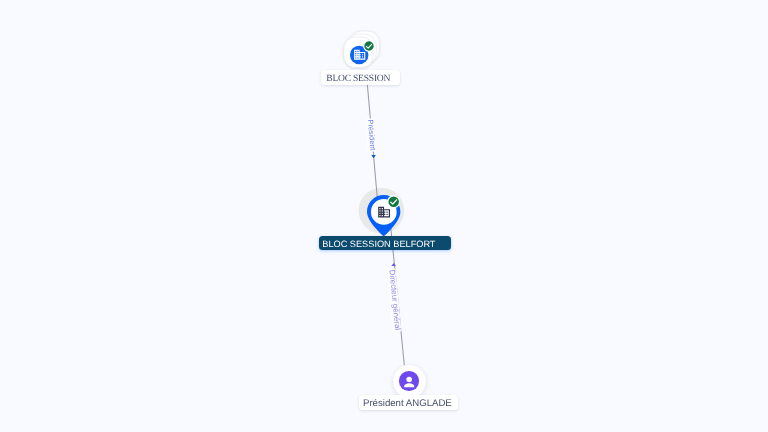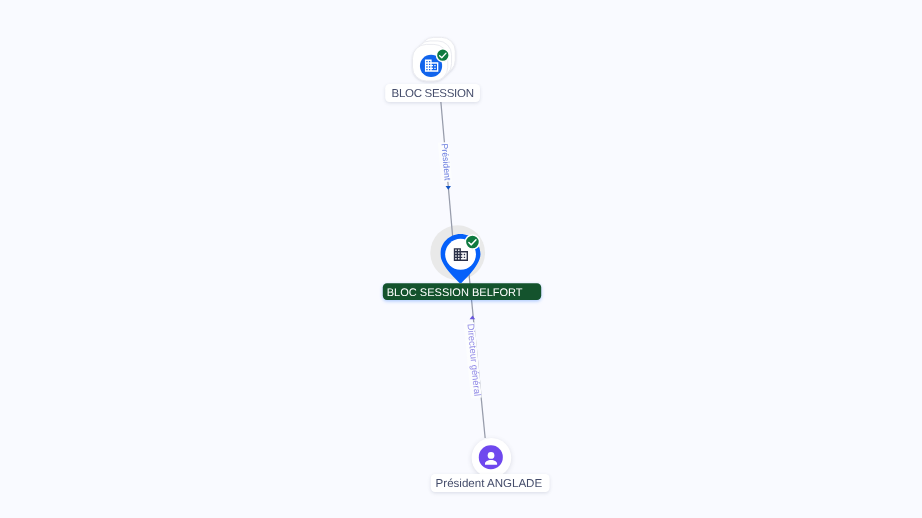--- a/index.html
+++ b/index.html
@@ -5,21 +5,21 @@
   html,body{margin:0;padding:0;}
   body{width:768px;height:432px;overflow:hidden;background:#f9faff;
        font-family:"Liberation Sans",sans-serif;-webkit-font-smoothing:antialiased;text-rendering:geometricPrecision;}
   .canvas{position:relative;width:768px;height:432px;overflow:hidden;}
   svg.layer{position:absolute;left:0;top:0;width:768px;height:432px;}
   .label{position:absolute;white-space:nowrap;border-radius:3.5px;transform:translateZ(0);
          height:15.4px;letter-spacing:0;}
   .ltxt{position:absolute;white-space:nowrap;line-height:9px;}
   .label.plain{background:#ffffff;color:#454d6b;
         box-shadow:0 1px 3px rgba(70,78,110,.16);}
-  .label.sel{background:#14532d;color:#ffffff;border-radius:3.5px;
+  .label.sel{background:#0c4a6e;color:#ffffff;border-radius:3.5px;
         box-shadow:0 1px 3px rgba(5,96,254,.32);}
 </style>
 </head>
 <body>
 
 <div class="canvas">
 
   <svg class="layer" viewBox="0 0 768 432">
     <circle cx="381.4" cy="210.6" r="22.8" fill="#e9e9e9"></circle>
   </svg>
@@ -52,21 +52,21 @@
     </svg>
     <svg style="position:absolute;left:12.9px;top:18.2px;" width="13.4" height="13.4" viewBox="0 0 24 24">
       <path fill="#ffffff" d="M12 7V3H2v18h20V7H12zM6 19H4v-2h2v2zm0-4H4v-2h2v2zm0-4H4V9h2v2zm0-4H4V5h2v2zm4 12H8v-2h2v2zm0-4H8v-2h2v2zm0-4H8V9h2v2zm0-4H8V5h2v2zm10 12h-8v-2h2v-2h-2v-2h2v-2h-2V9h8v10zm-2-8h-2v2h2v-2zm0 4h-2v2h2v-2z"></path>
     </svg>
     <svg style="position:absolute;left:23.3px;top:10.0px;" width="12" height="12" viewBox="0 0 24 24">
       <circle cx="12" cy="12" r="10.6" fill="#0f7a40" stroke="#ffffff" stroke-width="2.4"></circle>
       <path d="M6.7 12.8 L10.3 16.2 L17.3 8.6" stroke="#ffffff" stroke-width="2.2" fill="none" stroke-linecap="round" stroke-linejoin="round"></path>
     </svg>
   </div>
   <div class="label plain" style="left:320.5px;top:69.6px;width:79.2px;">
-      <span class="ltxt" style="left:5.8px;top:4.3px;font-size:9.6px;letter-spacing:-0.25px;">BLOC SESSION</span>
+      <span class="ltxt" style="left:5.8px;top:4.3px;font-size:9.6px;letter-spacing:-0.25px;font-family:Liberation Serif, serif;">BLOC SESSION</span>
     </div>
 
   <div style="position:absolute;left:358px;top:187px;width:48px;height:48px;">
     <svg style="position:absolute;left:9.2px;top:7.9px;" width="33.4" height="41.1" viewBox="0 0 33.4 41.1">
       <path fill="#0560fa" d="M16.7 0C7.5 0 0 7.5 0 16.7c0 5.4 4.3 11.6 8.4 16.3 3 3.5 6 6.4 7.5 7.8l.8 .3 .8-.3c1.5-1.4 4.5-4.3 7.5-7.8 4.1-4.7 8.4-10.9 8.4-16.3C33.4 7.5 25.9 0 16.7 0z"></path>
       <circle cx="16.8" cy="16.9" r="12.85" fill="#ffffff"></circle>
     </svg>
     <svg style="position:absolute;left:18.8px;top:18.4px;" width="14.2" height="14.2" viewBox="0 0 24 24">
       <path fill="#2b3148" d="M12 7V3H2v18h20V7H12zM6 19H4v-2h2v2zm0-4H4v-2h2v2zm0-4H4V9h2v2zm0-4H4V5h2v2zm4 12H8v-2h2v2zm0-4H8v-2h2v2zm0-4H8V9h2v2zm0-4H8V5h2v2zm10 12h-8v-2h2v-2h-2v-2h2v-2h-2V9h8v10zm-2-8h-2v2h2v-2zm0 4h-2v2h2v-2z"></path>
     </svg>

